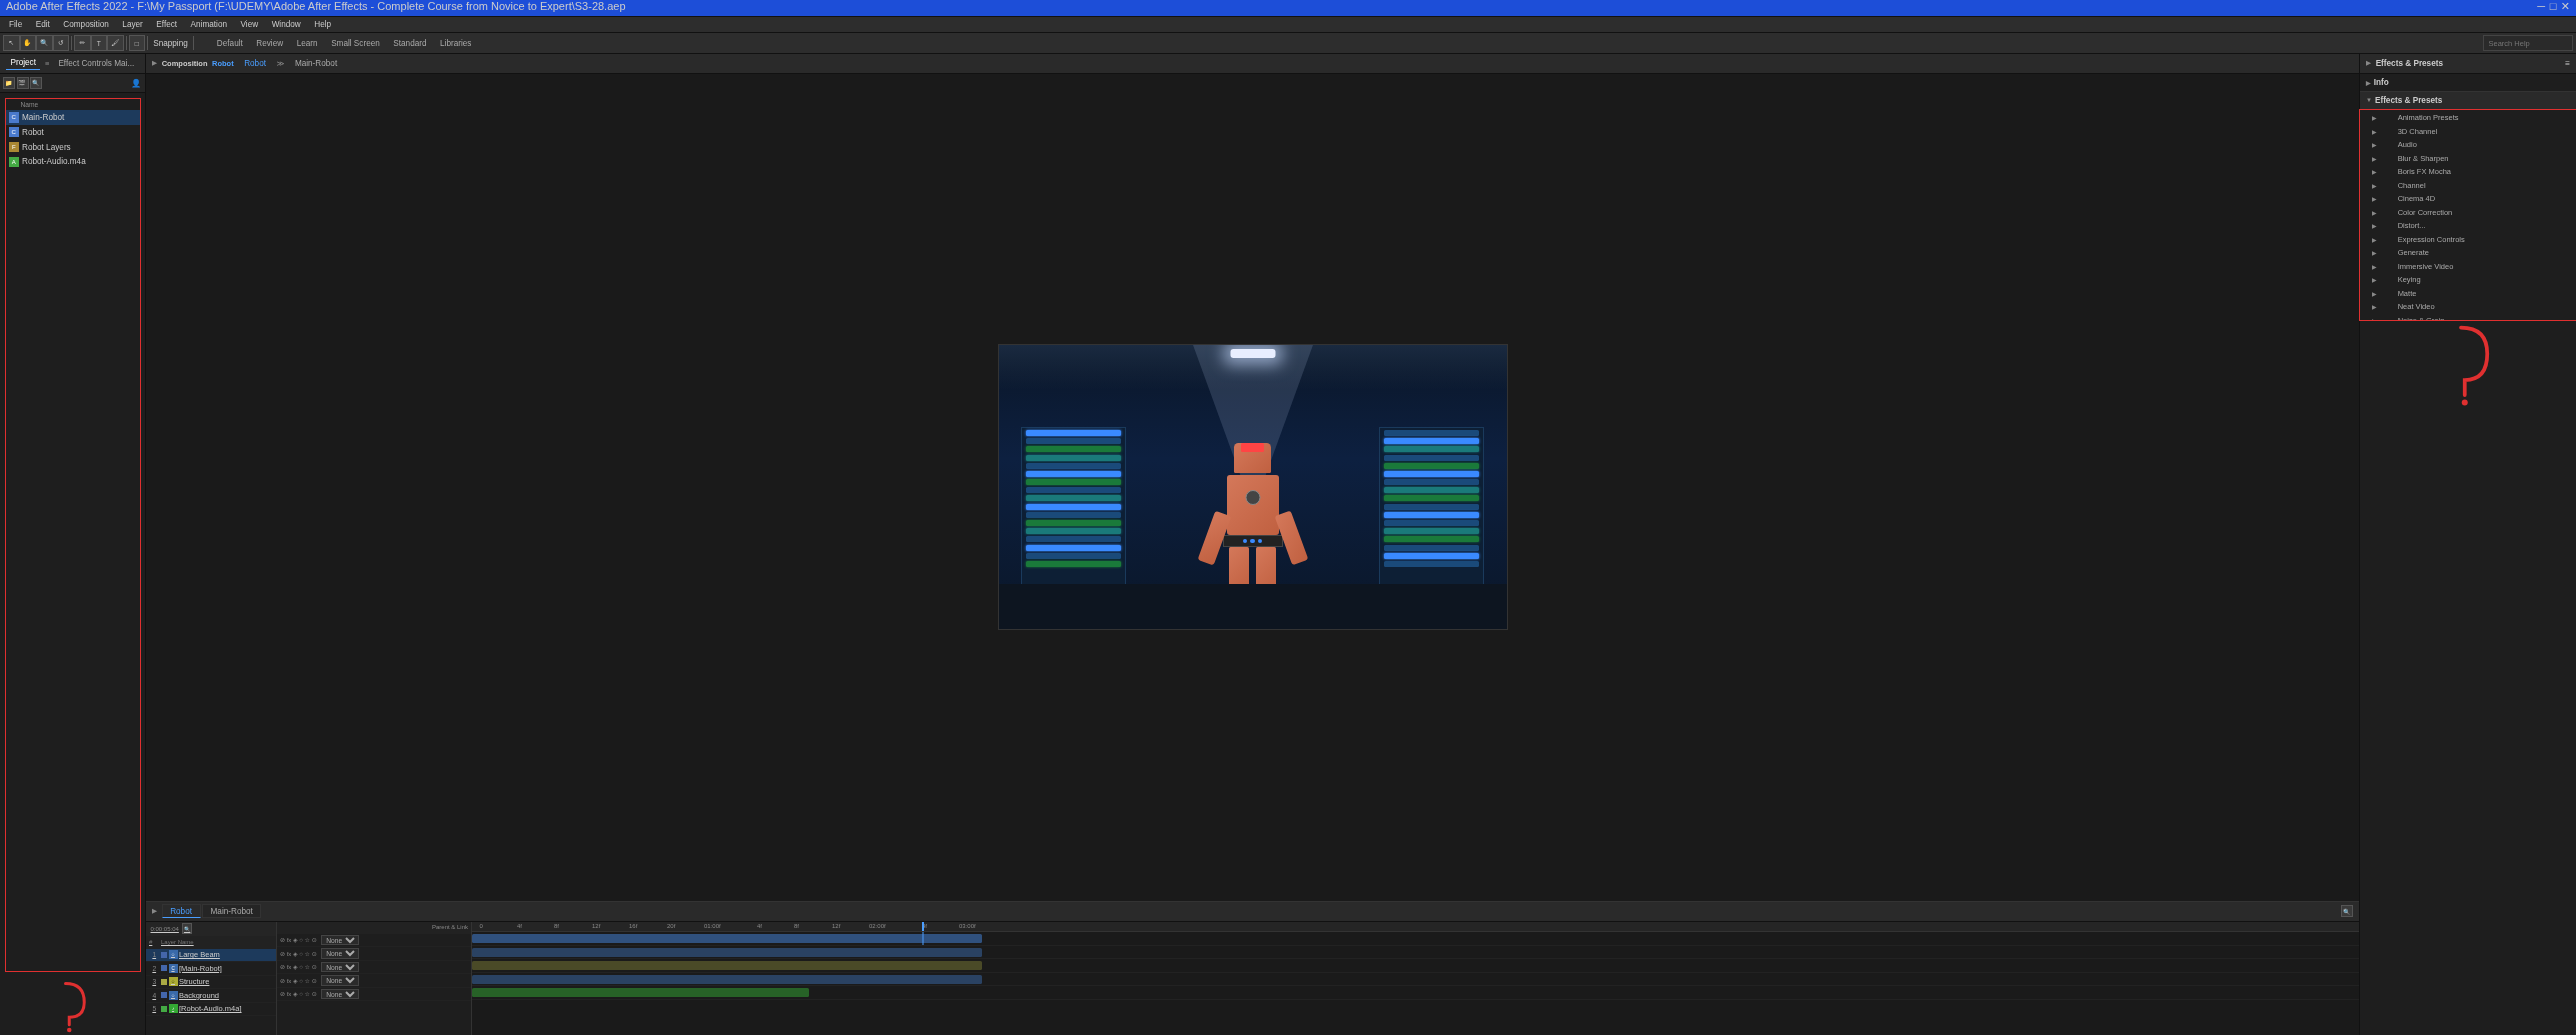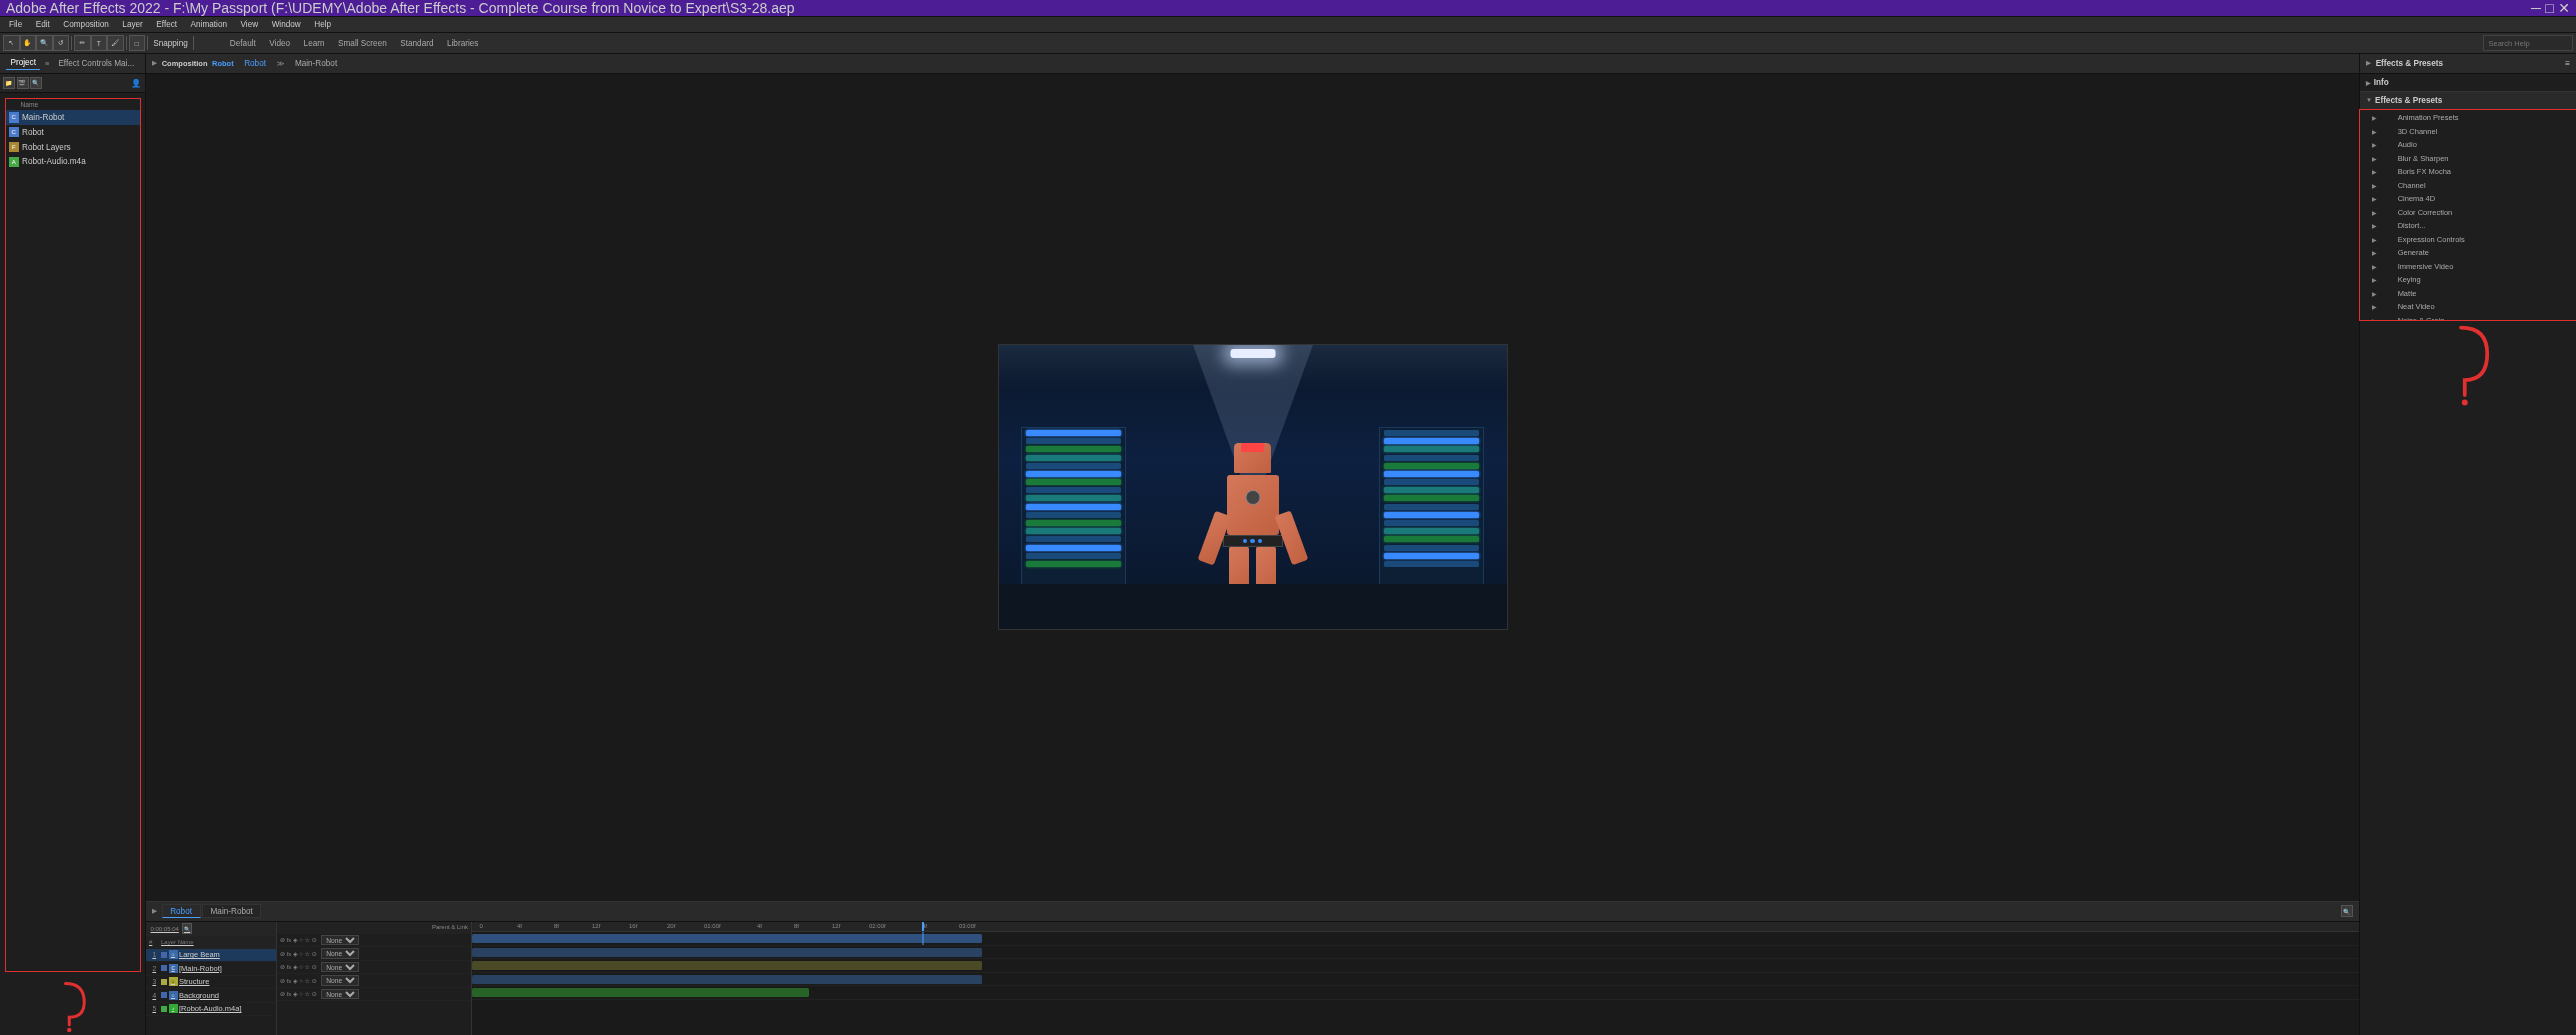--- a/index.html
+++ b/index.html
@@ -10,26 +10,26 @@
       font-size: 8.2px;
       width: 2576px;
       height: 1036px;
       overflow: hidden;
       display: flex;
       flex-direction: column;
     }
 
     
     .title-bar {
-      background: #4c1d95;
+      background: #1d4ed8;
       height: 16.5px;
       display: flex;
-      align-items: center;
+      align-items: flex-start;
       padding: 0 6px;
-      font-size: 14px;
+      font-size: 11px;
       color: #cccccc;
       border-bottom: 0.7px solid #111;
       flex-shrink: 0;
     }
 
     
     .menu-bar {
       background: #2d2d2d;
       height: 16.5px;
       display: flex;
@@ -76,21 +76,21 @@
       margin: 0 2.2px;
     }
     .toolbar-label {
       font-size: 8.2px;
       color: #ccc;
       padding: 0 3px;
     }
     .workspace-tabs {
       display: flex;
       gap: 1.5px;
-      margin-left: 28px;
+      margin-left: 15px;
     }
     .workspace-tab {
       padding: 1.5px 6px;
       font-size: 8.2px;
       color: #aaa;
       cursor: pointer;
     }
 
     
     .main-layout {
@@ -648,21 +648,21 @@
   <div class="toolbar-btn">✏</div>
   <div class="toolbar-btn">T</div>
   <div class="toolbar-btn">🖌</div>
   <div class="toolbar-sep"></div>
   <div class="toolbar-btn">□</div>
   <div class="toolbar-sep"></div>
   <label class="toolbar-label">Snapping</label>
   <div class="toolbar-sep"></div>
   <div class="workspace-tabs">
     <span class="workspace-tab">Default</span>
-    <span class="workspace-tab">Video</span>
+    <span class="workspace-tab">Review</span>
     <span class="workspace-tab">Learn</span>
     <span class="workspace-tab">Small Screen</span>
     <span class="workspace-tab">Standard</span>
     <span class="workspace-tab">Libraries</span>
   </div>
   <div style="margin-left:auto;display:flex;align-items:center;gap:3px;">
     <input type="text" class="fx-search" style="width: 90px; margin: 0px;" placeholder="Search Help">
   </div>
 </div>
 

